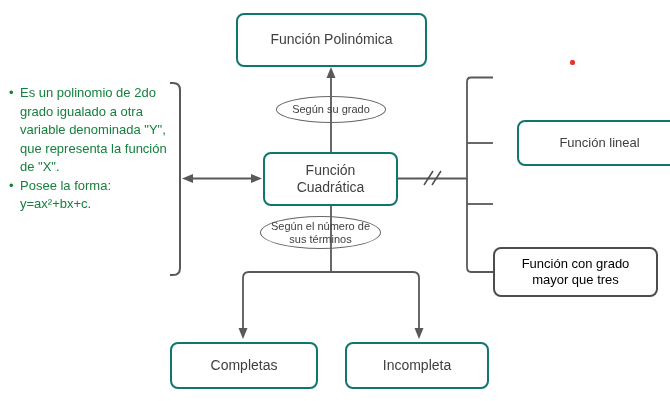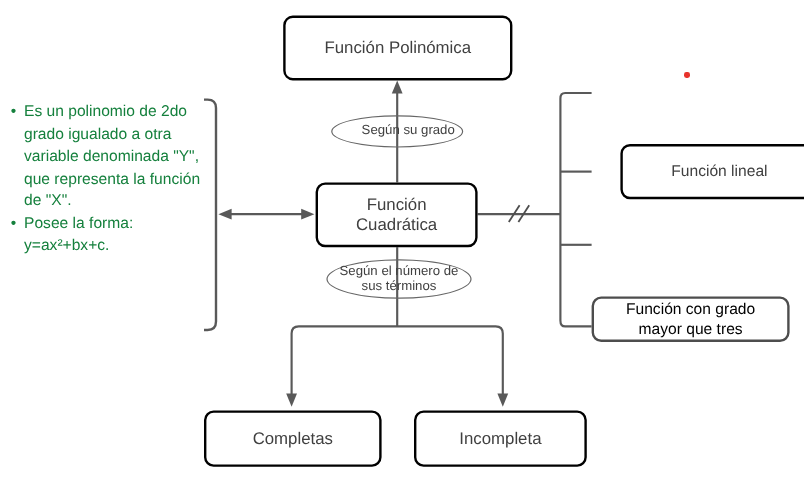--- a/index.html
+++ b/index.html
@@ -3,21 +3,21 @@
 <meta charset="utf-8">
 <style>
   html,body { margin:0; padding:0; background:#fff; }
   #canvas {
     position:relative; width:670px; height:401px; background:#ffffff;
     font-family:"Liberation Sans", sans-serif; overflow:hidden;
   }
   #connector-layer { position:absolute; left:0; top:0; z-index:0; }
   .node {
     position:absolute; box-sizing:border-box; background:#ffffff;
-    border:2px solid #000000; border-radius:8px;
+    border:2px solid #0f766e; border-radius:8px;
     display:flex; align-items:center; justify-content:center;
     text-align:center; color:#404040; font-size:14px; line-height:1.25;
     z-index:1;
   }
   .node.small { font-size:13px; }
   .node.emphasis { color:#000000; border-color:#4d4d4d; }
   .ellipse {
     position:absolute; box-sizing:border-box; background:transparent;
     border:1px solid #666666; border-radius:50%;
     display:flex; align-items:center; justify-content:center;
@@ -75,31 +75,31 @@
   </svg>
 
   <div class="node" style="left:236px; top:13px; width:191px; height:54px;">
     <span>Función Polinómica</span>
   </div>
 
   <div class="node" style="left:263px; top:152px; width:135px; height:54px;">
     <span class="wrap-90">Función Cuadrática</span>
   </div>
 
-  <div class="ellipse" style="left:276px; top:96px; width:110px; height:27px;justify-content:flex-end;">
+  <div class="ellipse" style="left:276px; top:96px; width:110px; height:27px;">
     <span>Según su grado</span>
   </div>
-  <div class="ellipse" style="left:272px; top:216px; width:121px; height:33px;">
+  <div class="ellipse" style="left:260px; top:216px; width:121px; height:33px;">
     <span>Según el número de sus términos</span>
   </div>
 
   <div class="node small" style="left:517px; top:120px; width:165px; height:46px;">
     <span>Función lineal</span>
   </div>
-  <div class="node small emphasis" style="left:493px; top:247px; width:165px; height:38px;">
+  <div class="node small emphasis" style="left:493px; top:247px; width:165px; height:50px;">
     <span style="max-width:135px">Función con grado mayor que tres</span>
   </div>
 
   <div class="node" style="left:170px; top:342px; width:148px; height:47px;">
     <span>Completas</span>
   </div>
   <div class="node" style="left:345px; top:342px; width:144px; height:47px;">
     <span>Incompleta</span>
   </div>
 

